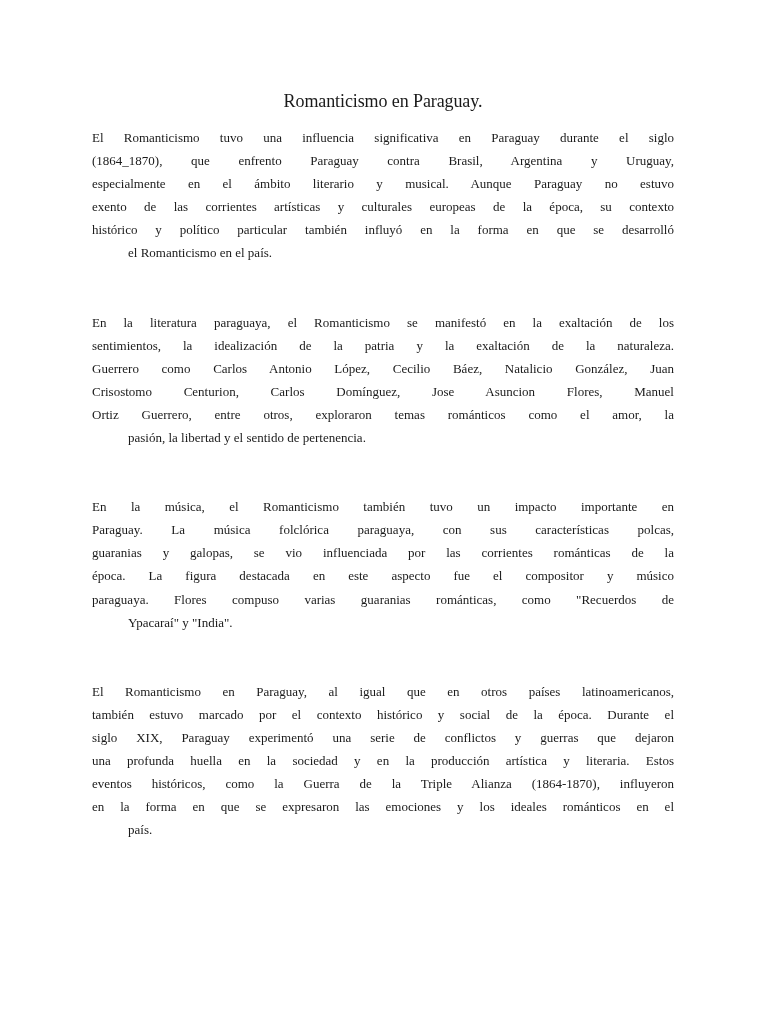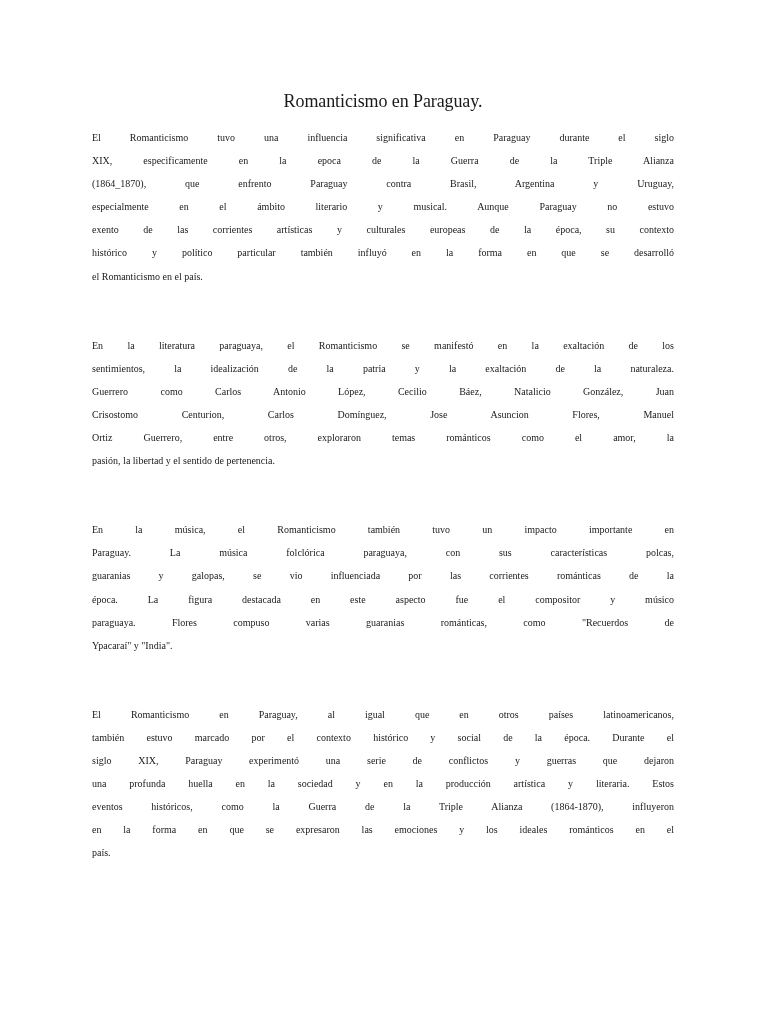--- a/index.html
+++ b/index.html
@@ -23,47 +23,47 @@
     }
     .title {
       text-align: center;
       font-size: 18px;
       font-weight: normal;
       margin: 0 0 10px 0;
       line-height: 30px;
       letter-spacing: -0.1px;
     }
     .para {
-      font-size: 10px;
+      font-size: 13px;
       line-height: 23.1px;
       text-align: justify;
       margin: 0;
       white-space: normal;
     }
     .para + .para {
       margin-top: 46px;
     }
     .para .line {
       display: block;
       text-align: justify;
       text-align-last: justify;
     }
     .para .line.last {
       text-align-last: left;
+      margin-left: 36px;
     }
   </style>
 </head>
 <body>
 
 <div class="page">
   <h1 class="title">Romanticismo en Paraguay.</h1>
 
   <p class="para">
     <span class="line">El Romanticismo tuvo una influencia significativa en Paraguay durante el siglo</span>
-    <span class="line">XIX, especificamente en la epoca de la Guerra de la Triple Alianza</span>
     <span class="line">(1864_1870), que enfrento Paraguay contra Brasil, Argentina y Uruguay,</span>
     <span class="line">especialmente en el ámbito literario y musical. Aunque Paraguay no estuvo</span>
     <span class="line">exento de las corrientes artísticas y culturales europeas de la época, su contexto</span>
     <span class="line">histórico y político particular también influyó en la forma en que se desarrolló</span>
     <span class="line last">el Romanticismo en el país.</span>
   </p>
 
   <p class="para">
     <span class="line">En la literatura paraguaya, el Romanticismo se manifestó en la exaltación de los</span>
     <span class="line">sentimientos, la idealización de la patria y la exaltación de la naturaleza.</span>

